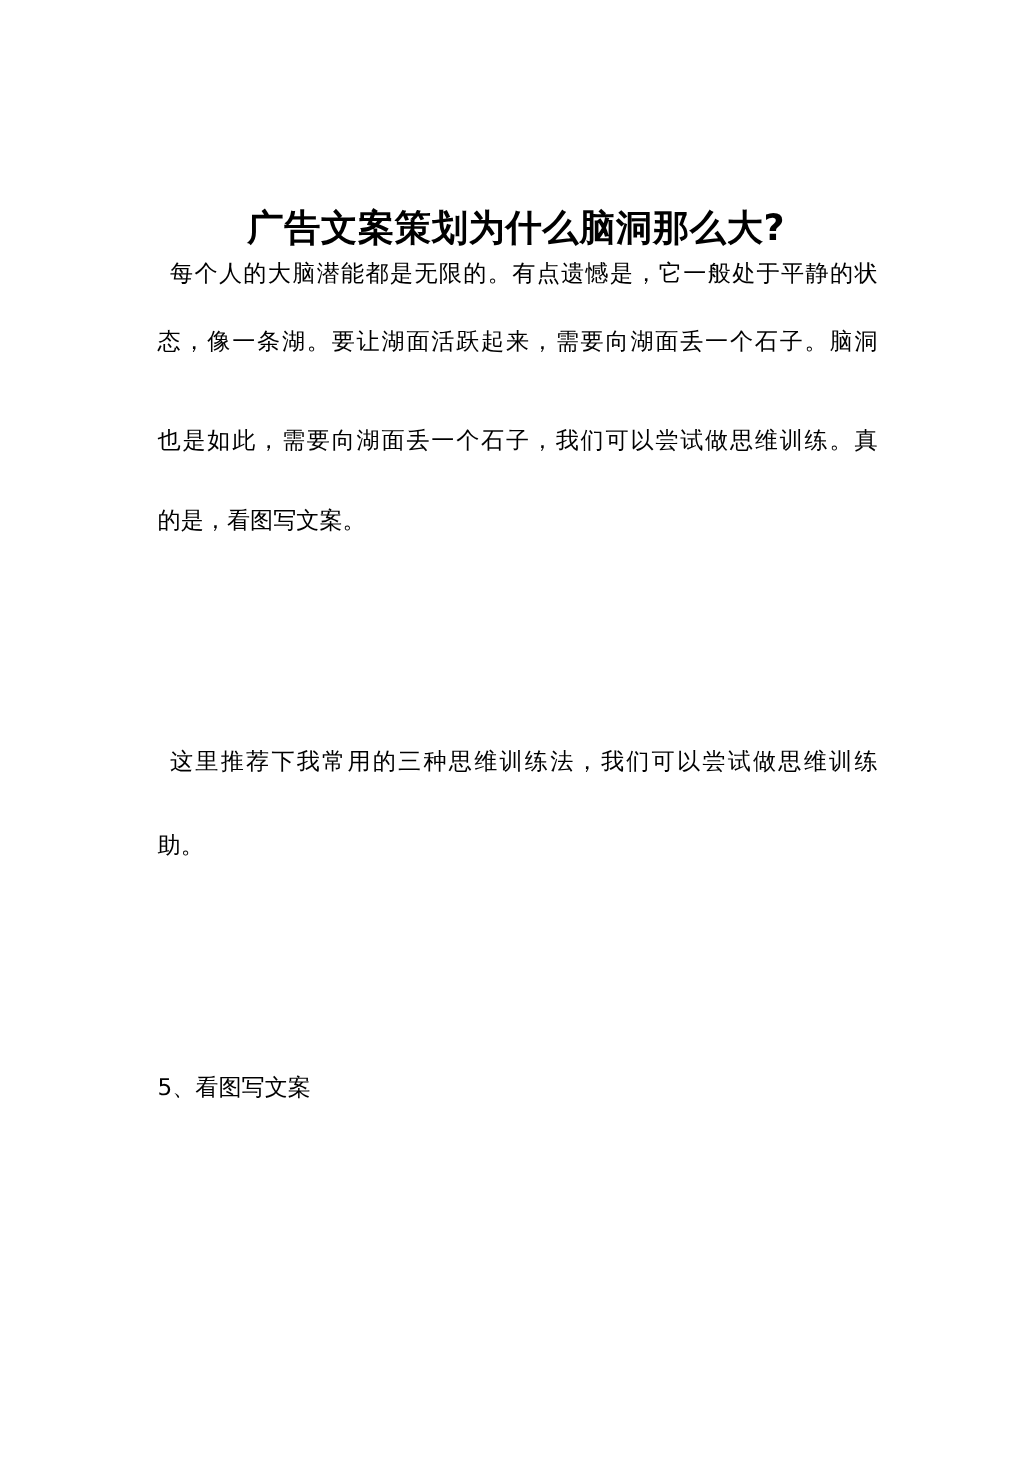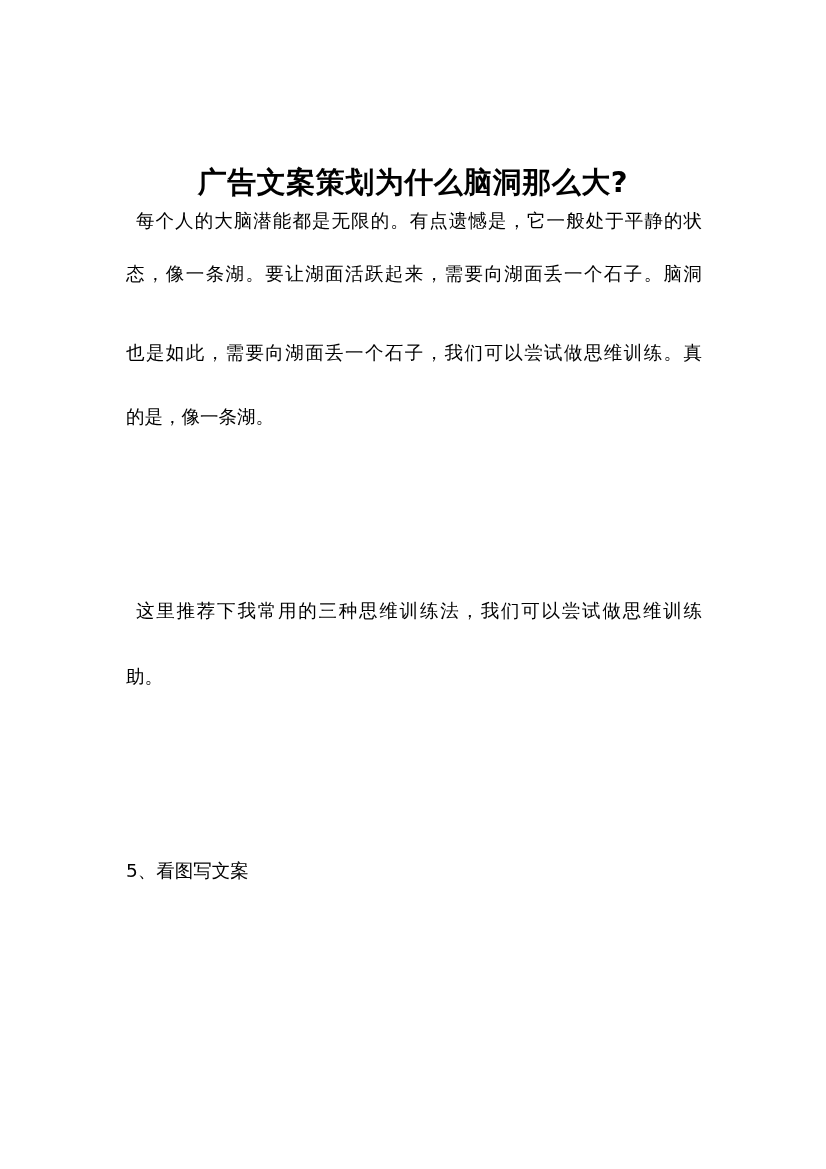--- a/index.html
+++ b/index.html
@@ -15,33 +15,33 @@
     line-height: 40px;
     margin-top: 48px;
   }
   .line {
     position: absolute; left: 126px; width: 576px;
     font-size: 18.5px; line-height: 26px; white-space: nowrap;
     text-align: justify; text-align-last: justify;
     font-family: "DejaVu Sans", sans-serif;
   }
   .line.last { text-align-last: left; }
-  .indent { padding-left: 10px; width: 566px; }
+  .indent { padding-left: 10px; width: 566px; font-family: Liberation Mono, monospace; }
 </style>
 </head>
 <body>
 
 <div>
   <div class="title">广告文案策划为什么脑洞那么大?</div>
 
   <div>
     <div class="line indent" style="top:208px">每个人的大脑潜能都是无限的。有点遗憾是，它一般处于平静的状</div>
     <div class="line" style="top:261px">态，像一条湖。要让湖面活跃起来，需要向湖面丢一个石子。脑洞</div>
     <div class="line" style="top:340px">也是如此，需要向湖面丢一个石子，我们可以尝试做思维训练。真</div>
-    <div class="line last" style="top:404px">的是，像一条湖。</div>
+    <div class="line last" style="top:404px">的是，看图写文案。</div>
   </div>
 
   <div>
     <div class="line indent" style="top:598px">这里推荐下我常用的三种思维训练法，我们可以尝试做思维训练</div>
     <div class="line last" style="top:664px">助。</div>
   </div>
 
   <div class="line last" style="top:858px">5、看图写文案</div>
 </div>
 

